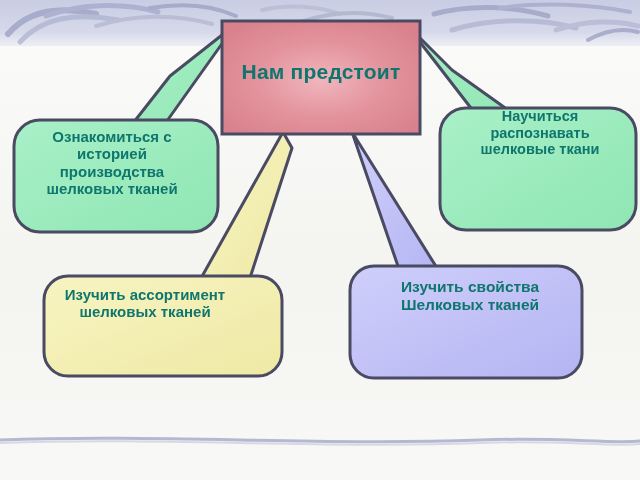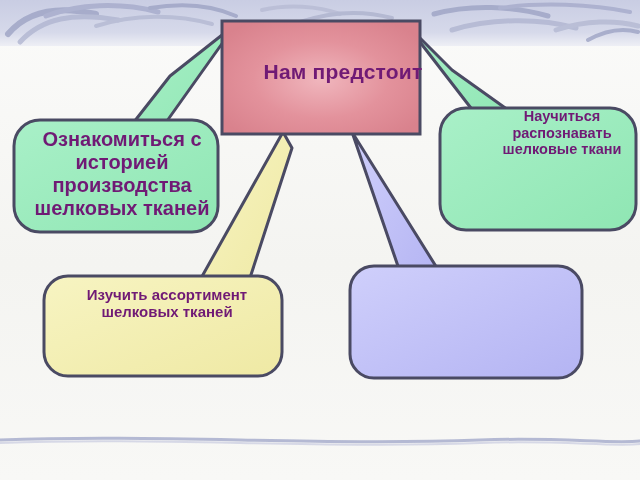--- a/index.html
+++ b/index.html
@@ -24,38 +24,37 @@
     position: absolute;
     left: 0;
     top: 0;
     width: 640px;
     height: 480px;
   }
   .node-text {
     position: absolute;
     text-align: center;
     font-weight: bold;
-    color: #701a75;
+    color: #0f766e;
     line-height: 1.15;
     white-space: pre-line;
     pointer-events: none;
-    padding-left: 22px;
   }
   #title-text {
     left: 222px;
     top: 60px;
     width: 198px;
     font-size: 21px;
     letter-spacing: 0.2px;
   }
   #branch-text-0 {
-    left: 10px;
+    left: 22px;
     top: 128px;
     width: 180px;
-    font-size: 20px;
+    font-size: 15px;
     text-align: center;
   }
   #branch-text-1 {
     left: 452px;
     top: 108px;
     width: 176px;
     font-size: 14.5px;
   }
   #branch-text-2 {
     left: 32px;
@@ -162,14 +161,16 @@
 производства
 шелковых тканей</div>
 
   <div class="node-text" id="branch-text-1">Научиться
 распознавать
 шелковые ткани</div>
 
   <div class="node-text" id="branch-text-2">Изучить ассортимент
 шелковых тканей</div>
 
+  <div class="node-text" id="branch-text-3">Изучить свойства
+Шелковых тканей</div>
 
 </div>
 
 </body></html>

